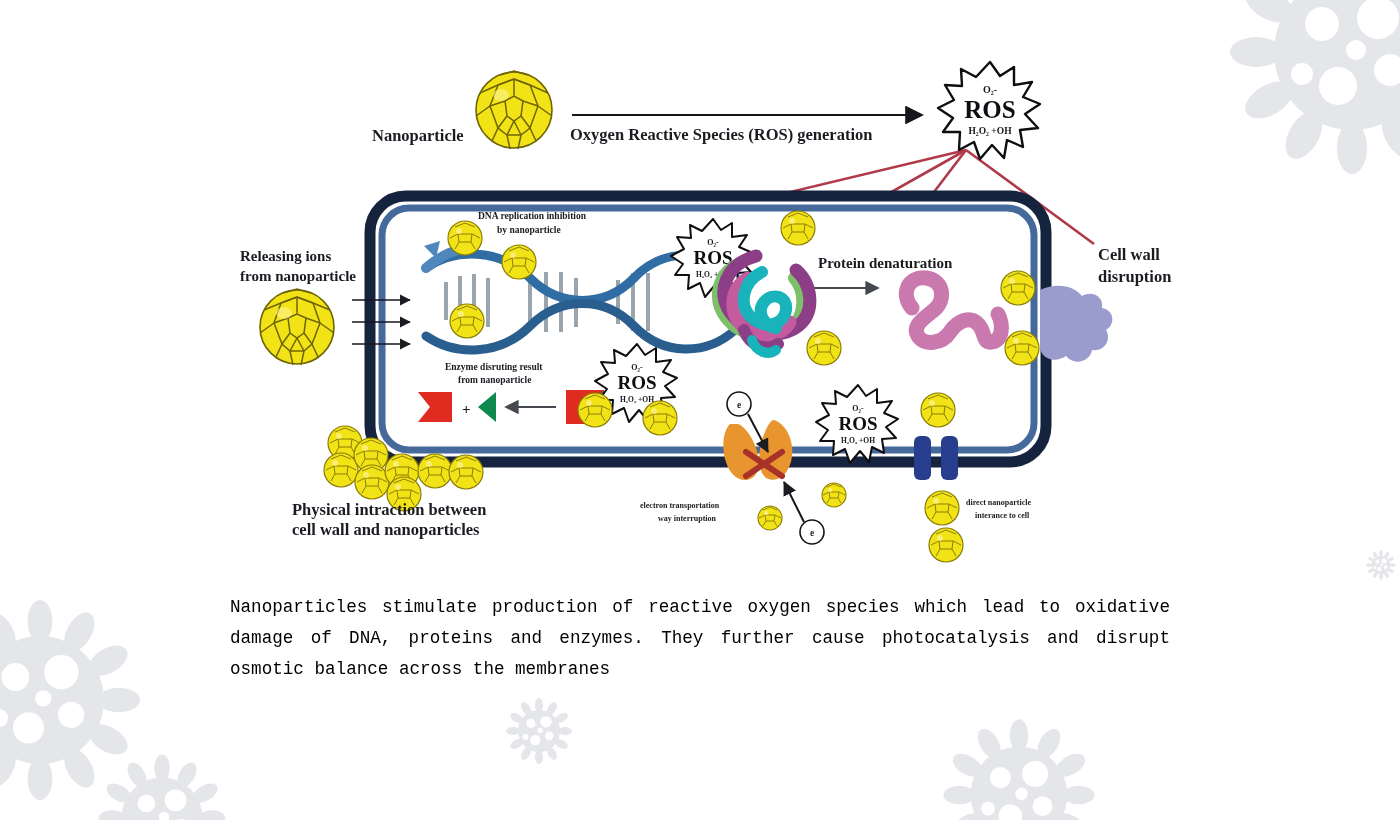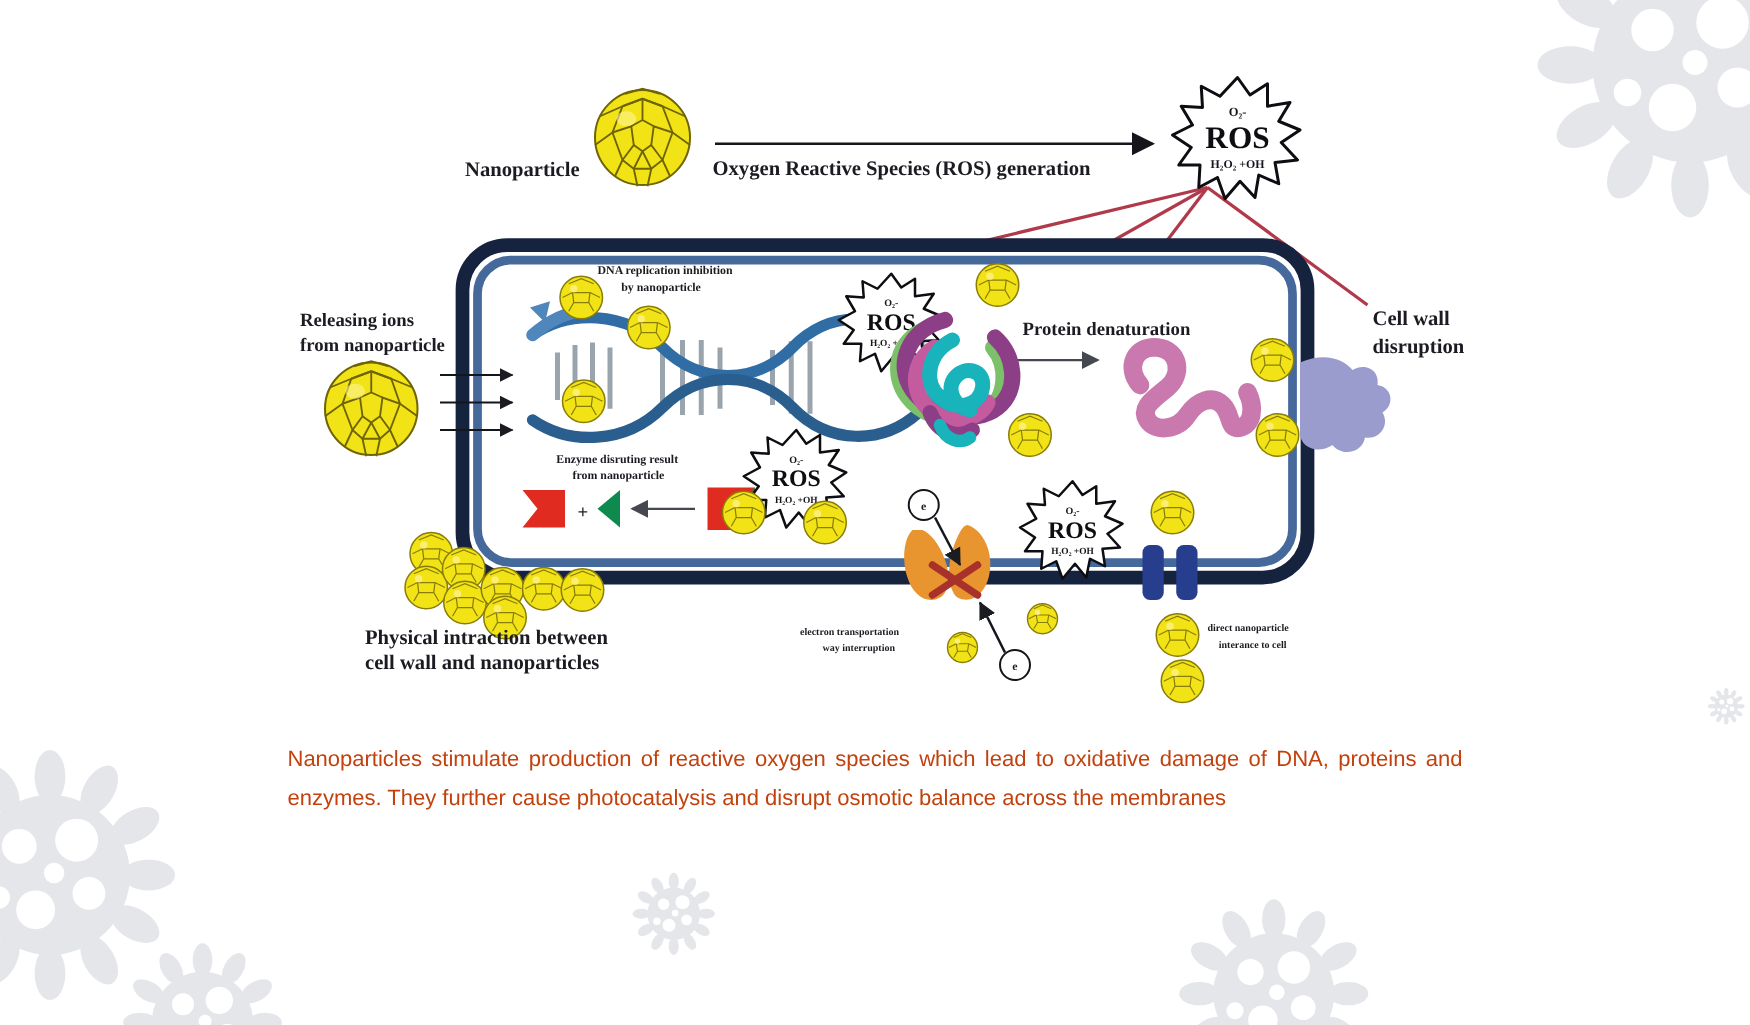--- a/index.html
+++ b/index.html
@@ -49,24 +49,24 @@
   
   #caption-block {
     position: absolute;
     left: 230px;
     top: 592px;
     width: 940px;
     z-index: 3;
   }
   #caption-text {
     margin: 0;
-    font-family: Liberation Sans, sans-serif;
+    font-family: Liberation Mono, monospace;
     font-size: 17.6px;
     line-height: 31px;
-    color: #c2410c;
+    color: #000000;
     text-align: justify;
     text-justify: inter-word;
   }
 </style>
 </head>
 <body>
 
 <div id="watermark-layer">
   <svg width="1400" height="820" viewBox="0 0 1400 820" xmlns="http://www.w3.org/2000/svg">
     <defs>

